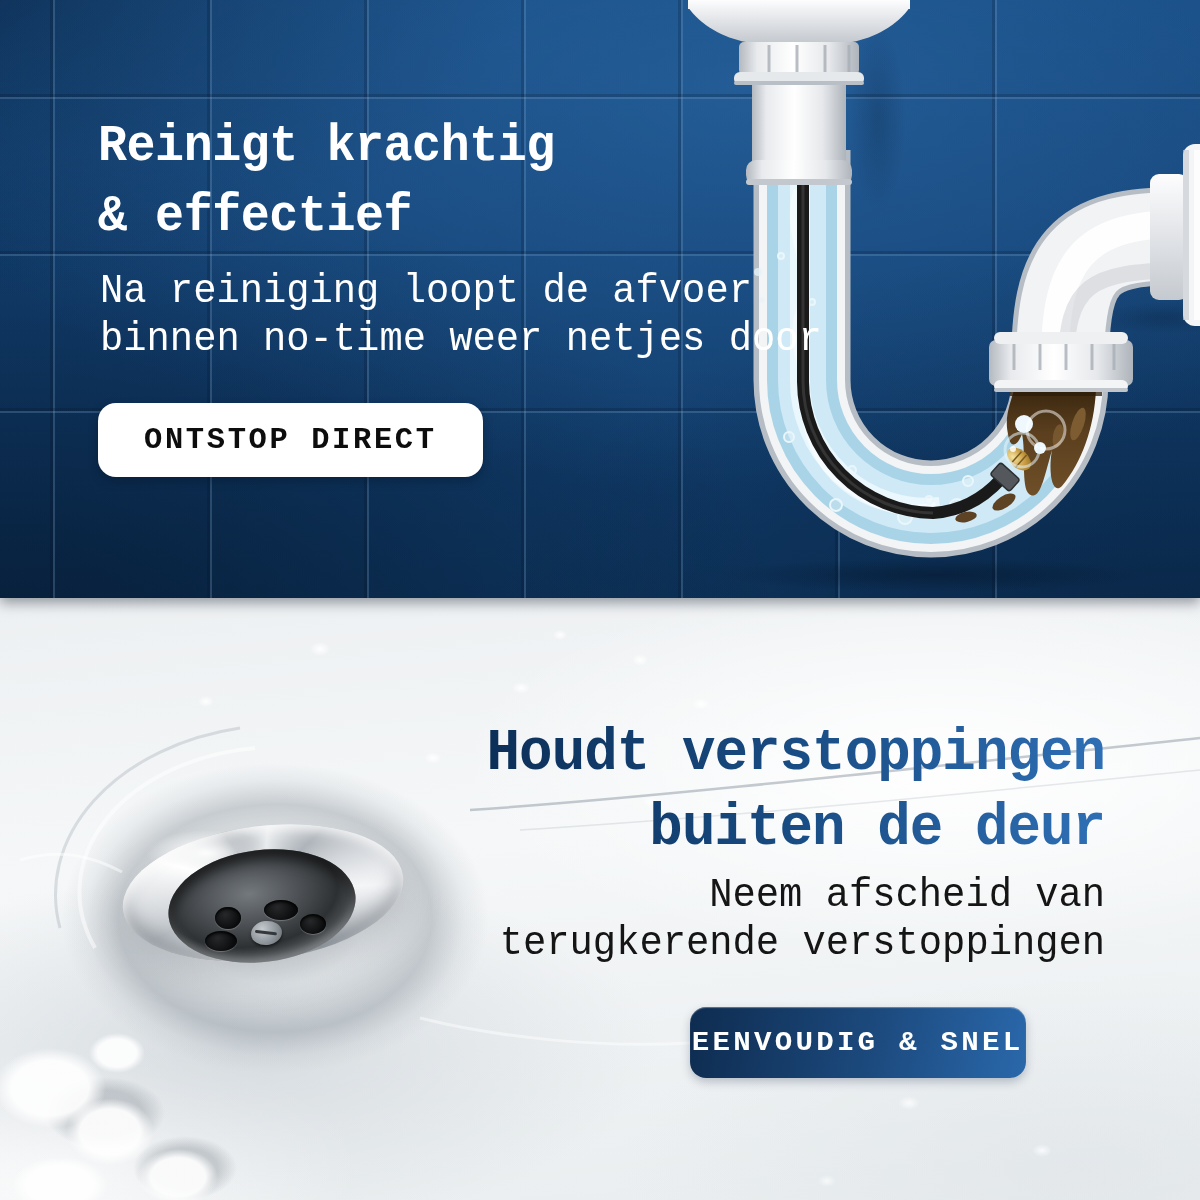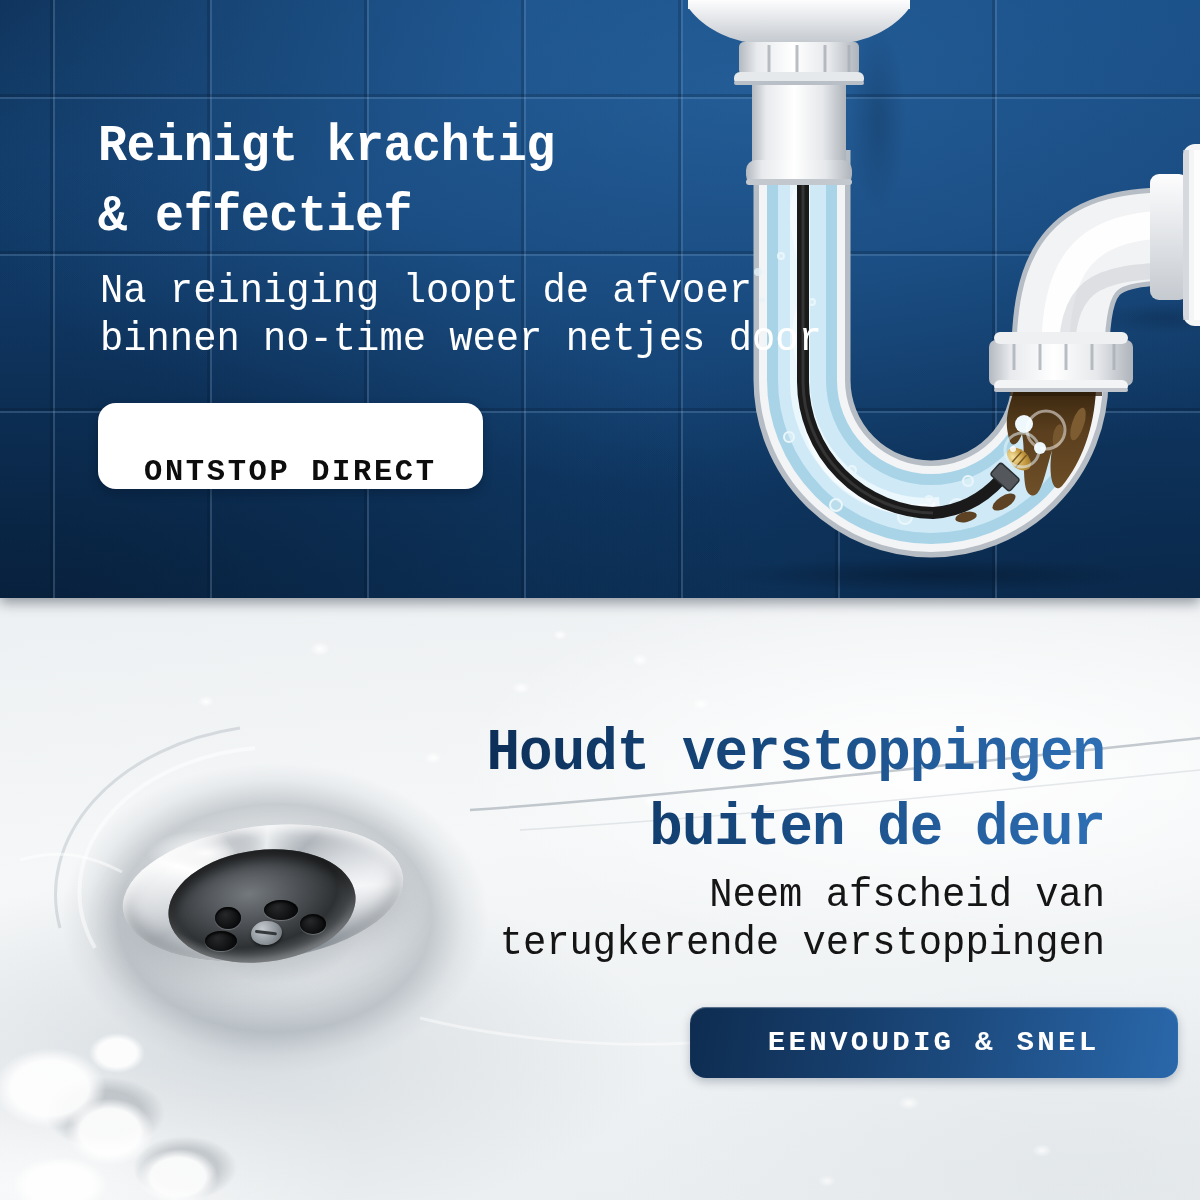--- a/index.html
+++ b/index.html
@@ -54,32 +54,32 @@
     background:radial-gradient(closest-side, rgba(255,255,255,.95), rgba(255,255,255,0));}
   .glint{background:radial-gradient(closest-side, rgba(255,255,255,.95), rgba(255,255,255,0));}
   .foam{background:radial-gradient(closest-side, rgba(255,255,255,.9) 0 55%, rgba(255,255,255,0) 80%);}
   .foam-shadow{background:radial-gradient(closest-side, rgba(148,156,163,.45) 0 50%, rgba(148,156,163,0) 80%);}
 
   
   .h1{position:absolute;left:98px;top:112px;color:#ffffff;font-size:52px;line-height:70px;
       font-weight:700;letter-spacing:-.5px;transform:scaleX(.93);transform-origin:left top;z-index:5;}
   .sub1{position:absolute;left:100px;top:268px;color:#ffffff;font-size:40px;line-height:48px;
       font-weight:400;transform:scaleX(.97);transform-origin:left top;z-index:5;}
-  .badge-top{position:absolute;left:98px;top:403px;width:385px;height:86px;border-radius:18px;
-      background:#ffffff;display:flex;align-items:flex-end;justify-content:center;z-index:5;
+  .badge-top{position:absolute;left:98px;top:403px;width:385px;height:74px;border-radius:18px;
+      background:#ffffff;display:flex;align-items:center;justify-content:center;z-index:5;
       box-shadow:0 4px 10px rgba(5,18,36,.35);}
   .badge-top span{color:#0d0d0d;font-size:29px;font-weight:700;letter-spacing:2.5px;
       transform:scaleX(1.05);white-space:nowrap;}
   .h2{position:absolute;right:95px;top:716px;text-align:right;font-size:60px;line-height:75px;
       font-weight:700;letter-spacing:-1px;transform:scaleX(.93);transform-origin:right top;z-index:5;
       background:linear-gradient(90deg,#0c2f58 0%,#17497f 45%,#2e6fb5 100%);
       -webkit-background-clip:text;background-clip:text;color:transparent;}
   .sub2{position:absolute;right:95px;top:872px;text-align:right;color:#151515;font-size:40px;
       line-height:48px;font-weight:400;transform:scaleX(.97);transform-origin:right top;z-index:5;}
-  .badge-bottom{position:absolute;left:690px;top:1007px;width:488px;height:71px;border-radius:16px;
+  .badge-bottom{position:absolute;left:690px;top:1007px;width:336px;height:71px;border-radius:16px;
       background:linear-gradient(100deg,#0e2c50 0%,#1c4a7e 55%,#2a68ab 100%);
       display:flex;align-items:center;justify-content:center;z-index:5;
       box-shadow:inset 0 1px 1px rgba(255,255,255,.35), 0 4px 10px rgba(20,40,70,.25);}
   .badge-bottom span{color:#ffffff;font-size:27px;font-weight:700;letter-spacing:3px;
       transform:scaleX(1.08);white-space:nowrap;}
   .line{display:block;}
   svg{display:block;}
 </style>
 </head>
 <body>

